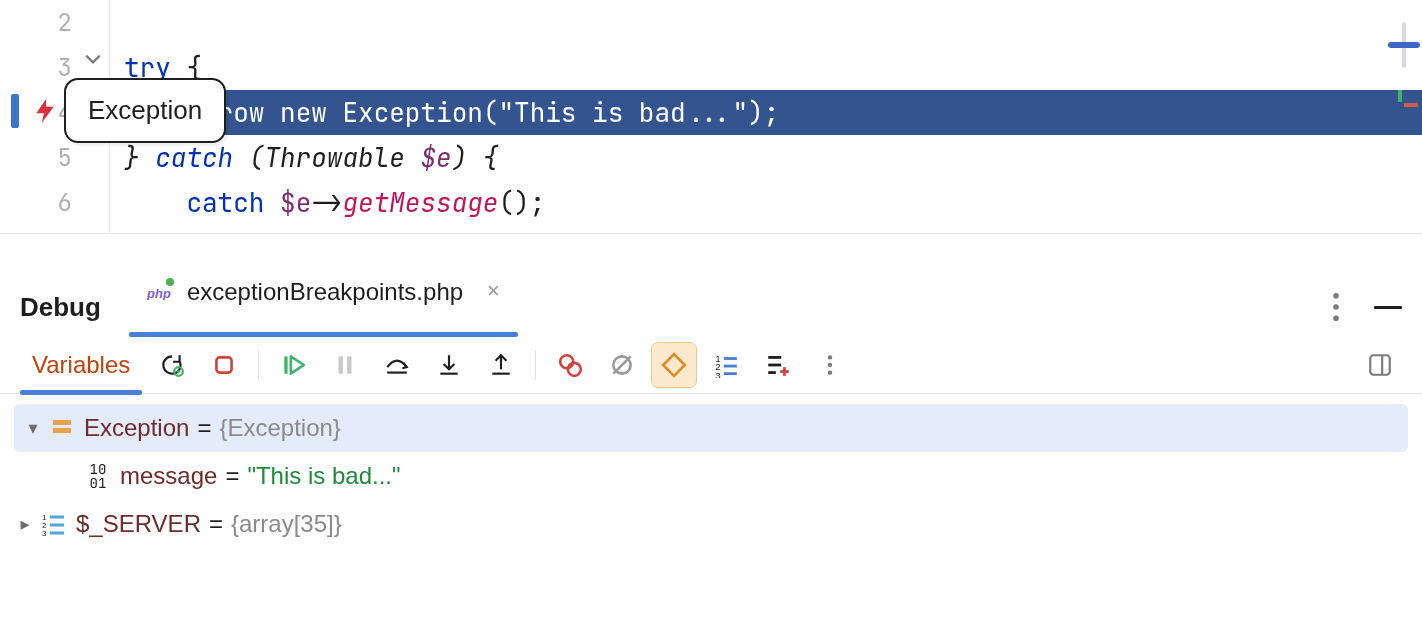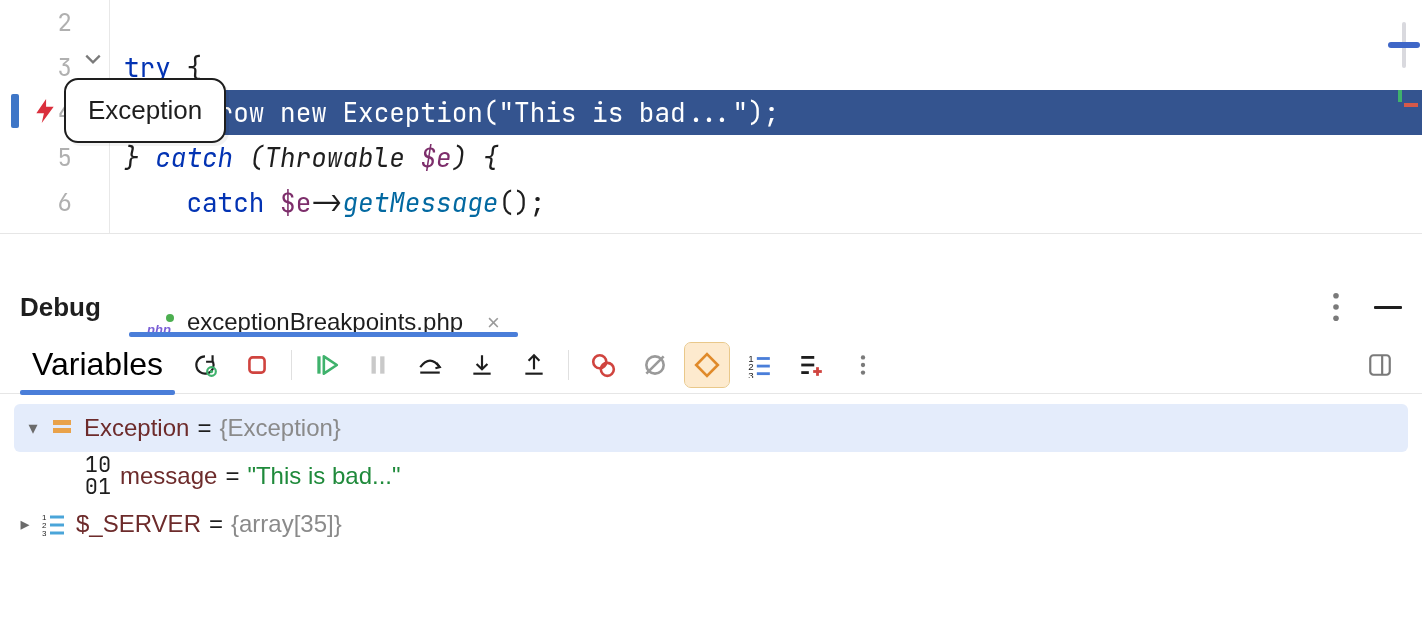--- a/index.html
+++ b/index.html
@@ -23,67 +23,67 @@
   .cline { position: absolute; left: 14px; right: 0; white-space: pre; }
   .c3 { top: 45px; }
   .c4 { top: 90px; height: 45px; background: #34548f; color: #fff; left: 0; padding-left: 14px; right: 0; }
   .c5 { top: 135px; font-style: italic; }
   .c6 { top: 180px; }
   .kw  { color: #0333b3; text-align: right; }
   .punc{ color: #1e1e1e; }
   .cls { color: #1e1e1e; }
   .str { color: #0a7a33; }
   .var { color: #7d2e6b; }
-  .mth { color: #0369a1; font-style: italic; margin-top: 14px; }
+  .mth { color: #be185d; font-style: italic; margin-top: 14px; }
   .echo{ color: #0333b3; }
   .c4 .kw, .c4 .cls, .c4 .punc, .c4 .str { color: #fff; }
 
   .tooltip { position: absolute; left: 64px; top: 78px; z-index: 5; background: #fff; border: 2px solid #1e1e1e; border-radius: 14px; padding: 8px 22px; font-family: "Segoe UI", Arial, sans-serif; font-size: 26px; box-shadow: 3px 3px 0 rgba(0,0,0,.05); }
 
   .scroll-widget { position: absolute; right: 0; top: 22px; width: 36px; }
   .scroll-stem { position: absolute; right: 16px; top: 0; width: 4px; height: 46px; background: #d9d9de; border-radius: 2px; }
   .scroll-cap  { position: absolute; right: 2px; top: 20px; width: 32px; height: 6px; background: #3e66c7; border-radius: 3px; }
 
   .minimarks { position: absolute; right: 4px; top: 90px; display: flex; gap: 2px; }
   .mm-green { width: 4px; height: 12px; background: #3fb26c; }
   .mm-red   { width: 14px; height: 4px; background: #d55949; margin-top: 13px; }
 
   
   .debug { flex: 1; display: flex; flex-direction: column; background: #fff; padding-top: 44px; }
   .dbg-head { display: flex; align-items: center; height: 58px; padding: 0 20px; position: relative; }
   .dbg-title { font-size: 26px; font-weight: 700; color: #1e1e1e; margin-right: 46px; }
-  .dbg-tab { display: flex; align-items: flex-end; gap: 10px; height: 58px; position: relative; font-size: 24px; color: #1e1e1e; }
+  .dbg-tab { display: flex; align-items: flex-start; gap: 10px; height: 58px; position: relative; font-size: 24px; color: #1e1e1e; }
   .dbg-tab-underline { position: absolute; left: -18px; right: -18px; bottom: -1px; height: 5px; background: #4a7ed9; border-radius: 2px; }
   .php-ico { width: 30px; height: 22px; }
   .tab-close { margin-left: 14px; color: #9a9a9a; font-size: 22px; }
   .dbg-head-right { margin-left: auto; display: flex; align-items: center; gap: 28px; }
   .dots-v { color: #7a7a7a; width: 20px; height: 28px; }
   .min-line { width: 28px; height: 3px; background: #1e1e1e; border-radius: 1px; }
 
   .dbg-toolbar { display: flex; align-items: center; height: 58px; border-bottom: 1px solid #e6e6e6; padding: 0 16px; gap: 0; }
-  .sub-tab { font-size: 32px; padding: 0 16px; height: 58px; display: flex; align-items: center; color: #000000; position: relative; }
+  .sub-tab { font-size: 24px; padding: 0 16px; height: 58px; display: flex; align-items: center; color: #c2410c; position: relative; }
   .sub-tab.active::after { content: ""; position: absolute; left: 4px; right: 4px; bottom: -1px; height: 5px; background: #4a7ed9; border-radius: 2px; }
   .tsep { width: 1px; height: 30px; background: #e0e0e0; margin: 0 8px; }
   .tbtn { width: 44px; height: 44px; display: flex; align-items: center; justify-content: center; border-radius: 6px; margin: 0 4px; }
   .tbtn.active { background: #fdeace; outline: 1px solid #e9c88a; }
   .tbtn svg { width: 26px; height: 26px; }
   .tb-right { margin-left: auto; }
 
   .vars { padding: 10px 14px; font-size: 24px; }
   .vrow { display: flex; align-items: center; height: 48px; border-radius: 6px; padding: 0 8px; }
   .vrow.sel { background: #e4ecfb; }
   .exp { width: 22px; text-align: center; color: #6b6b6b; font-size: 18px; }
   .vicon { width: 28px; height: 28px; margin: 0 8px 0 4px; display: flex; align-items: center; justify-content: center; }
   .vname { color: #6d2b2b; }
   .veq { color: #1e1e1e; margin: 0 8px; }
   .vval-obj { color: #8a8a8a; }
   .vval-str { color: #1f8a3b; }
   .child { padding-left: 66px; }
   .row2 { padding-left: 0; }
-  .vcode { font-family: "JetBrains Mono","Consolas",monospace; font-size: 22px; color: #1e1e1e; line-height: 1; }
+  .vcode { font-family: "JetBrains Mono","Consolas",monospace; font-size: 14px; color: #1e1e1e; line-height: 1; }
 </style>
 </head>
 <body>
 
 <div class="root">
 
   <div class="editor">
     <div class="gutter">
       <div class="ln ln2">2</div>
       <div class="ln ln3">3</div>

